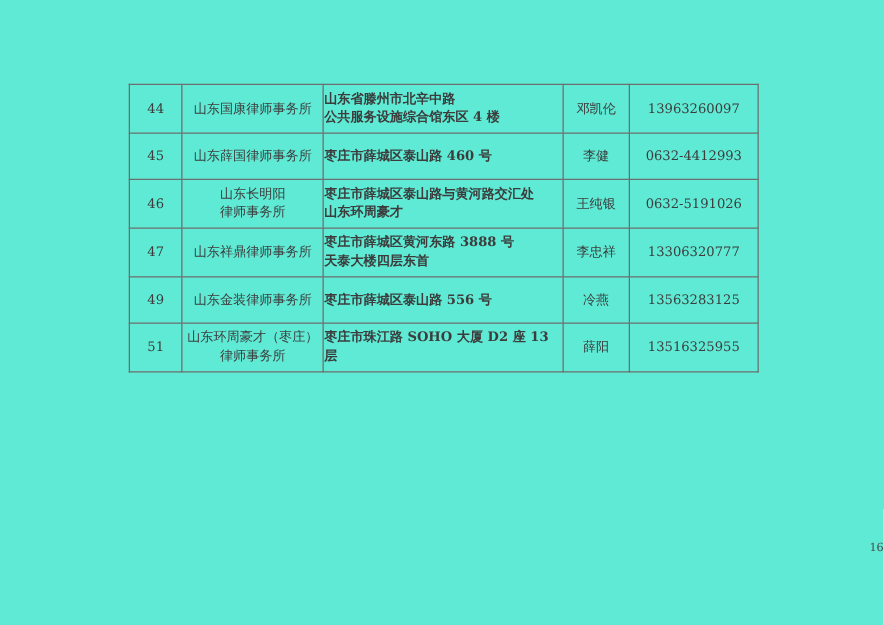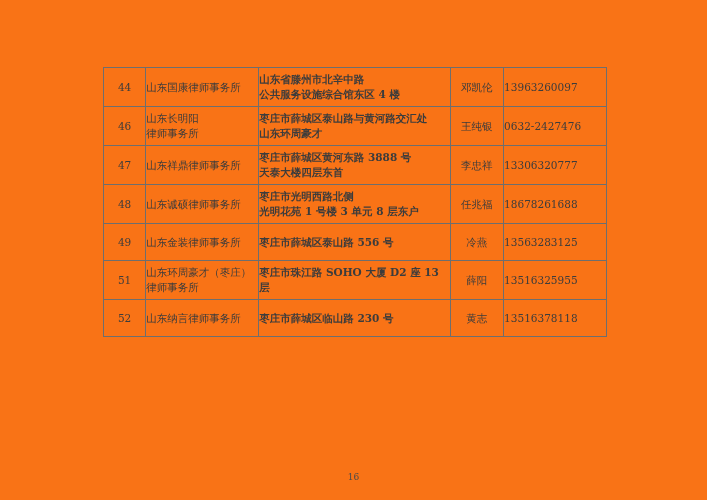--- a/index.html
+++ b/index.html
@@ -4,49 +4,49 @@
 <style>
   * { margin: 0; padding: 0; box-sizing: border-box; }
   html, body {
     width: 707px; height: 500px;
     background: #fcfcfc;
     font-family: "DejaVu Serif", serif;
   }
   .page {
     position: relative;
     width: 707px; height: 500px;
-    background: #f97316;
+    background: #5eead4;
     overflow: hidden;
   }
   table.directory {
     position: absolute;
     left: 103px; top: 67px;
     width: 504px;
     border-collapse: collapse;
     table-layout: fixed;
   }
   table.directory td {
     border: 1px solid #6e6e6e;
     font-size: 10.5px;
     line-height: 15px;
     color: #3c3c3c;
     vertical-align: middle;
     padding: 4px 0;
   }
   table.directory tr { height: 37px; }
   td.col-no   { width: 41px;  text-align: center; }
-  td.col-firm { width: 110px; text-align: left; padding-left: 7px; padding-right: 4px; }
+  td.col-firm { width: 110px; text-align: center; padding-left: 7px; padding-right: 4px; }
   td.col-addr { width: 186px; text-align: left; padding-left: 7px; padding-right: 4px; font-weight: bold; }
   td.col-contact { width: 52px; text-align: center; }
-  td.col-phone { width: 100px; text-align: left; padding-left: 7px; }
+  td.col-phone { width: 100px; text-align: center; padding-left: 7px; }
   .page-number {
     position: absolute;
     left: 0; right: 0;
-    top: 472px;
-    text-align: center;
+    top: 434px;
+    text-align: right;
     font-size: 9px;
     color: #4a4a4a;
   }
 </style>
 </head>
 <body>
 
 <div class="page">
   <table class="directory">
     <tbody id="table-body">
@@ -63,71 +63,70 @@
           </td>
           <td class="col-contact">
             <div>邓凯伦</div>
           </td>
           <td class="col-phone">
             <div>13963260097</div>
           </td>
         </tr>
         <tr>
           <td class="col-no">
+            <div>45</div>
+          </td>
+          <td class="col-firm">
+            <div>山东薛国律师事务所</div>
+          </td>
+          <td class="col-addr">
+            <div>枣庄市薛城区泰山路 460 号</div>
+          </td>
+          <td class="col-contact">
+            <div>李健</div>
+          </td>
+          <td class="col-phone">
+            <div>0632-4412993</div>
+          </td>
+        </tr>
+        <tr>
+          <td class="col-no">
             <div>46</div>
           </td>
           <td class="col-firm">
             <div>山东长明阳</div>
             <div>律师事务所</div>
           </td>
           <td class="col-addr">
             <div>枣庄市薛城区泰山路与黄河路交汇处</div>
             <div>山东环周豪才</div>
           </td>
           <td class="col-contact">
             <div>王纯银</div>
           </td>
           <td class="col-phone">
-            <div>0632-2427476</div>
+            <div>0632-5191026</div>
           </td>
         </tr>
         <tr>
           <td class="col-no">
             <div>47</div>
           </td>
           <td class="col-firm">
             <div>山东祥鼎律师事务所</div>
           </td>
           <td class="col-addr">
             <div>枣庄市薛城区黄河东路 3888 号</div>
             <div>天泰大楼四层东首</div>
           </td>
           <td class="col-contact">
             <div>李忠祥</div>
           </td>
           <td class="col-phone">
             <div>13306320777</div>
-          </td>
-        </tr>
-        <tr>
-          <td class="col-no">
-            <div>48</div>
-          </td>
-          <td class="col-firm">
-            <div>山东诚硕律师事务所</div>
-          </td>
-          <td class="col-addr">
-            <div>枣庄市光明西路北侧</div>
-            <div>光明花苑 1 号楼 3 单元 8 层东户</div>
-          </td>
-          <td class="col-contact">
-            <div>任兆福</div>
-          </td>
-          <td class="col-phone">
-            <div>18678261688</div>
           </td>
         </tr>
         <tr>
           <td class="col-no">
             <div>49</div>
           </td>
           <td class="col-firm">
             <div>山东金装律师事务所</div>
           </td>
           <td class="col-addr">
@@ -151,33 +150,16 @@
           <td class="col-addr">
             <div>枣庄市珠江路 SOHO 大厦 D2 座 13 层</div>
           </td>
           <td class="col-contact">
             <div>薛阳</div>
           </td>
           <td class="col-phone">
             <div>13516325955</div>
           </td>
         </tr>
-        <tr>
-          <td class="col-no">
-            <div>52</div>
-          </td>
-          <td class="col-firm">
-            <div>山东纳言律师事务所</div>
-          </td>
-          <td class="col-addr">
-            <div>枣庄市薛城区临山路 230 号</div>
-          </td>
-          <td class="col-contact">
-            <div>黄志</div>
-          </td>
-          <td class="col-phone">
-            <div>13516378118</div>
-          </td>
-        </tr>
       </tbody>
   </table>
   <div class="page-number">16</div>
 </div>
 
 </body></html>

